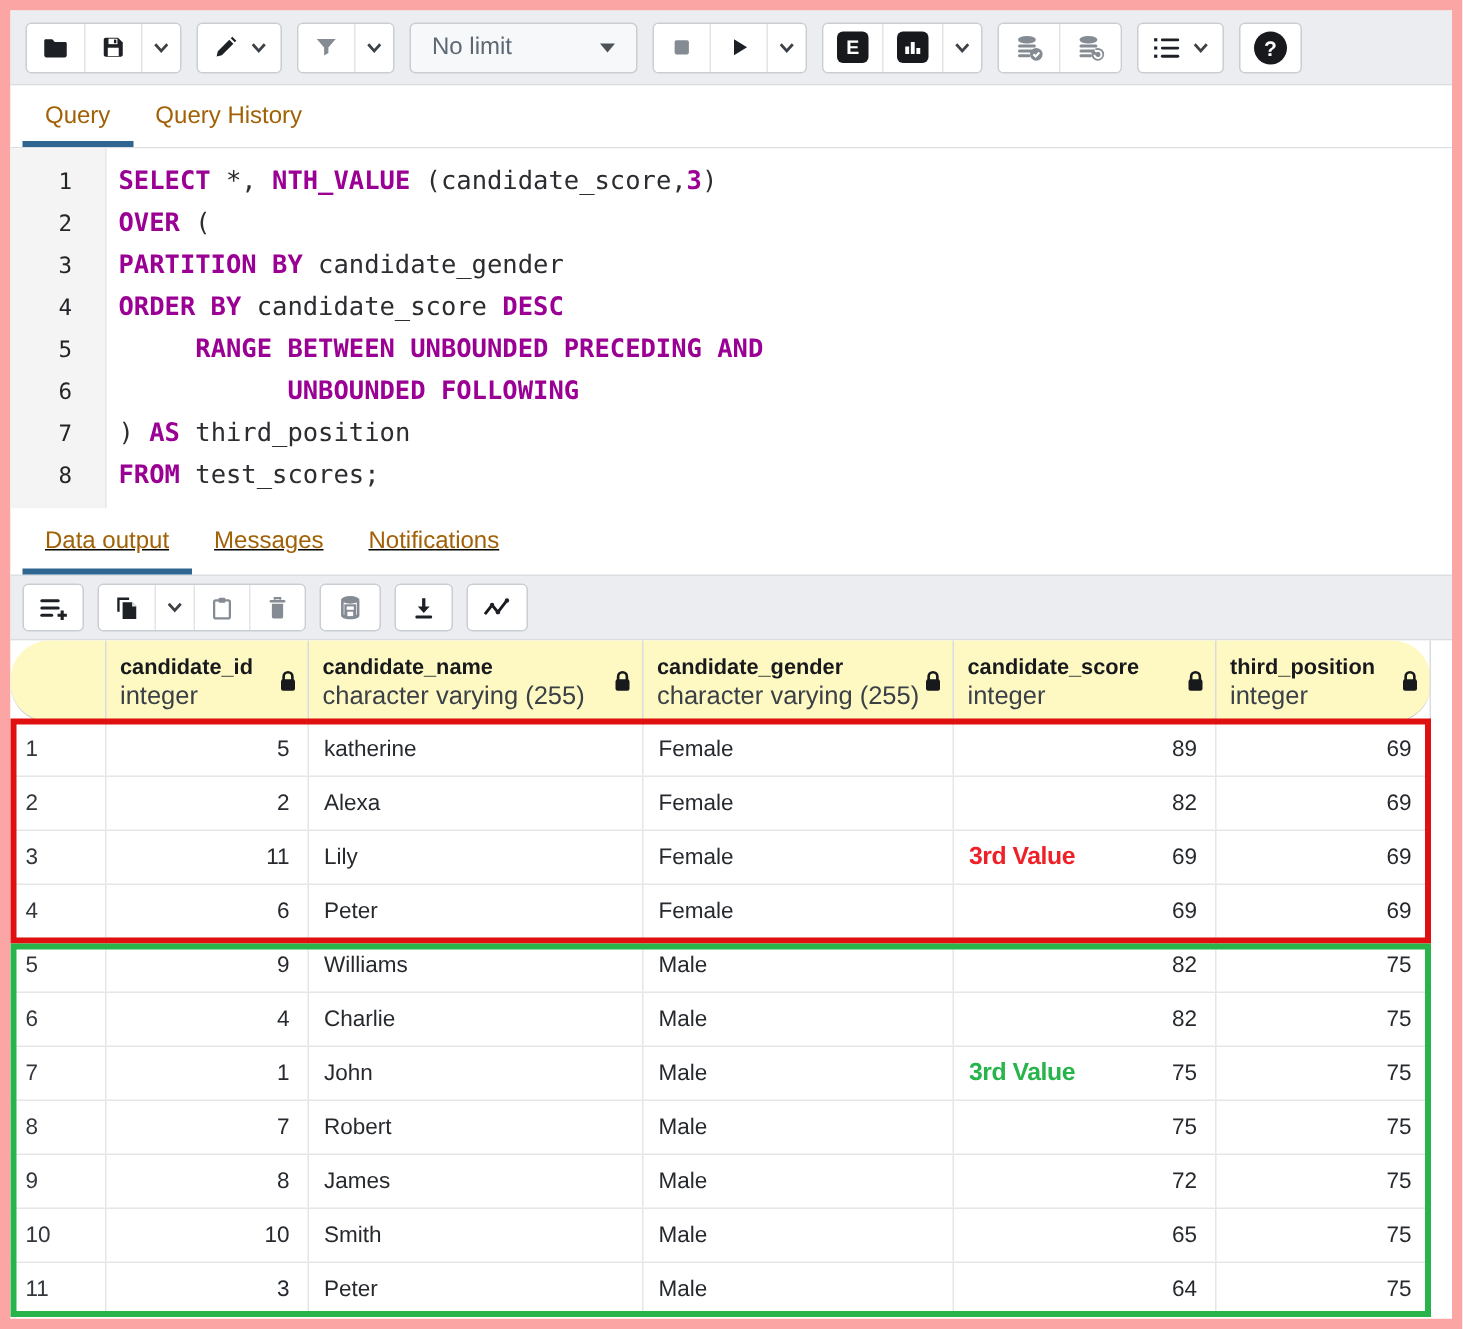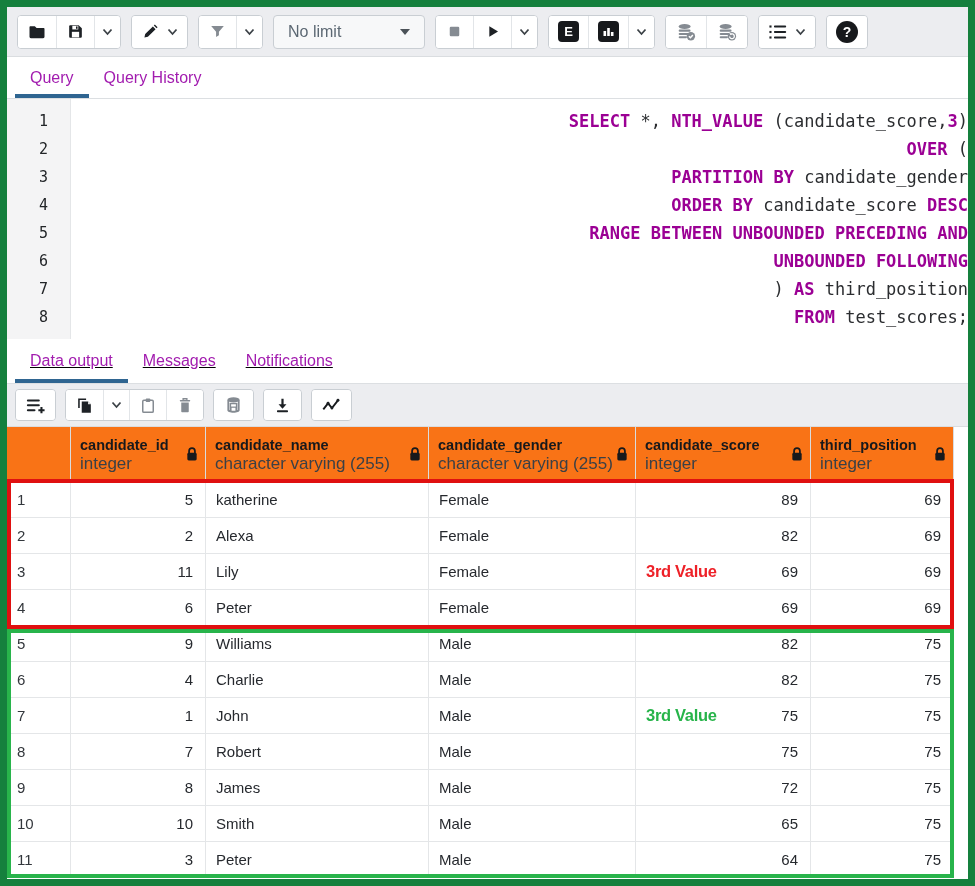--- a/index.html
+++ b/index.html
@@ -1,18 +1,18 @@
 <!DOCTYPE html>
 <html><head>
 <meta charset="utf-8">
 <style>
   * { margin:0; padding:0; box-sizing:border-box; }
   html,body { width:975px; height:886px; overflow:hidden; background:#fff;
     font-family:"Liberation Sans","DejaVu Sans",sans-serif; }
-  .frame { width:975px; height:886px; border:7px solid #15803d; background:#fff; position:relative; }
+  .frame { width:975px; height:886px; border:7px solid #fca5a5; background:#fff; position:relative; }
 
   
   .tb-top { height:50px; background:#ecedf0; display:flex; align-items:center; gap:10px;
     padding:0 10px; border-bottom:1px solid #dadde0; }
   .tb-out { height:43px; background:#ecedf0; display:flex; align-items:center; gap:9px;
     padding:0 8px; border-bottom:1px solid #dadde0; }
   .btn-group { display:flex; align-items:stretch; background:#fff; border:1px solid #c9ced3;
     border-radius:4px; overflow:hidden; height:34px; }
   .tb-out .btn-group { height:32px; }
   .tbtn { display:flex; align-items:center; justify-content:center; padding:0 9px; min-width:34px;
@@ -26,39 +26,39 @@
   .limit-box { display:flex; align-items:center; justify-content:space-between; width:152px; height:34px;
     padding:0 14px; background:#f7f8f9; border:1px solid #c9ced3; border-radius:4px;
     color:#5c6873; font-size:16px; cursor:pointer; }
   .caret-dn { width:0; height:0; border-left:5px solid transparent; border-right:5px solid transparent;
     border-top:6px solid #4b5258; }
 
   
   .tabs { height:42px; background:#fff; display:flex; align-items:stretch; padding:0 8px;
     border-bottom:1px solid #dcdfe2; }
   .tabs.out { height:45px;text-decoration:underline; }
-  .tab { display:flex; align-items:center; padding:0 15px; font-size:16px; color:#a21caf;
+  .tab { display:flex; align-items:center; padding:0 15px; font-size:16px; color:#a16207;
     position:relative; cursor:pointer;text-align:center; }
   .tab.active::after { content:""; position:absolute; left:0; right:0; bottom:0; height:4px; background:#2f6591; }
 
   
   .editor { height:240px; display:flex; background:#fff; overflow:hidden; }
   .gutter { width:64px; background:#f4f4f5; border-right:1px solid #e4e6e8; padding-top:8px; }
   .ln { height:28px; line-height:28px; text-align:right; padding-right:22px; color:#222528;
     font-family:"DejaVu Sans Mono","Liberation Mono",monospace; font-size:15px; }
-  .code { flex:1; padding:8px 0 0 8px;text-align:right; }
+  .code { flex:1; padding:8px 0 0 8px; }
   .cl { height:28px; line-height:28px; white-space:pre;
     font-family:"DejaVu Sans Mono","Liberation Mono",monospace; font-size:17px; }
   .cl .kw { color:#9b0094; font-weight:bold; }
   .cl .num { color:#9b0094; font-weight:bold; }
   .cl .pl { color:#2b2d30; }
 
   
   .grid-wrap { position:relative; height:452px; padding-right:14px; background:#fff; }
-  .gh { display:flex; height:55px; background:#f97316; border-bottom:1px solid #c9ccd0; }
+  .gh { display:flex; height:55px; background:#fef9c3; border-bottom:1px solid #c9ccd0;border-radius:26px; }
   .th { display:flex; align-items:center; padding:4px 6px 4px 9px; border-right:1px solid #d9dcdf; }
   .thx { flex:1; min-width:0; }
   .thn { font-weight:bold; font-size:14.5px; color:#17191c; line-height:19px; }
   .tht { font-size:17px; color:#3b4046; line-height:17px; }
   .tr { display:flex; height:36px; border-bottom:1px solid #e4e6e8; background:#fff; }
   .td { display:flex; align-items:center; padding:0 12px 0 10px; border-right:1px solid #e4e6e8;
     font-size:15px; color:#26292e; overflow:hidden; white-space:nowrap; }
   .td.rnum { justify-content:flex-end; }
   .rn { color:#33373c; }
   .score .v { margin-left:auto; }

